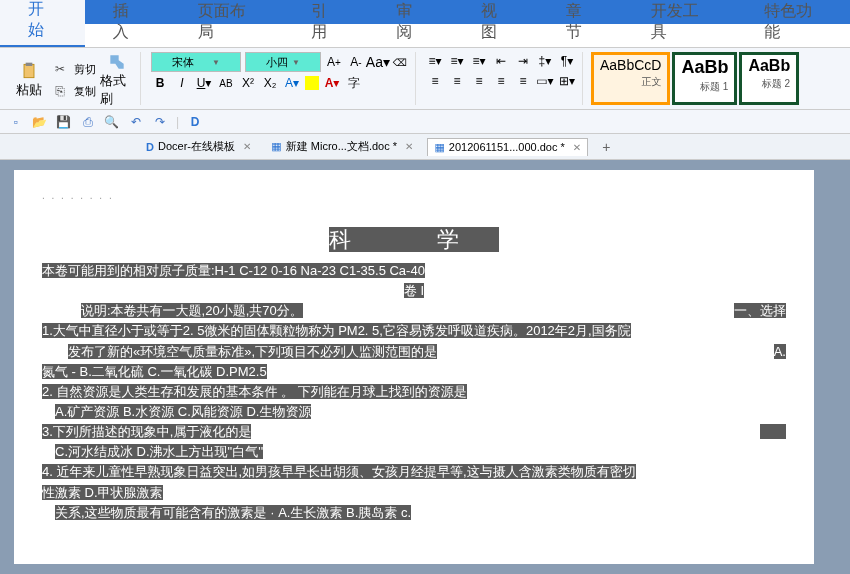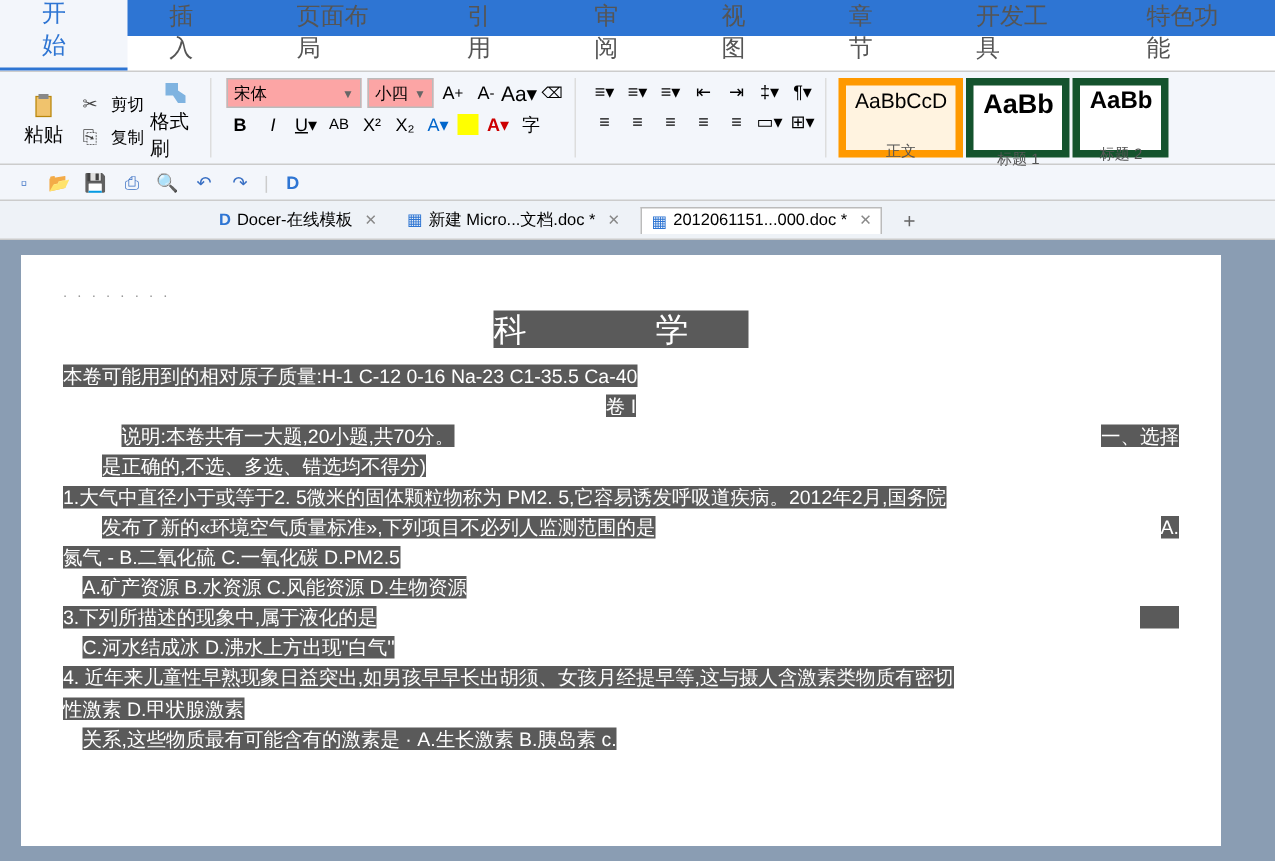--- a/index.html
+++ b/index.html
@@ -7,39 +7,39 @@
 .titlebar{background:#2e75d3;color:#fff;height:24px;display:flex;align-items:center;padding:0 8px}
 .titlebar .logo{font-weight:bold;margin-right:6px;font-size:13px}
 .tabs{background:#fff;border-bottom:1px solid #ccc;display:flex;height:24px;align-items:flex-end}
 .tab{padding:4px 28px;font-size:16px;color:#555;cursor:pointer}
 .tab.active{color:#2e75d3;border-bottom:2px solid #2e75d3;background:#f3f6fb}
 .ribbon{background:#f3f6fb;height:62px;display:flex;border-bottom:1px solid #ccc;padding:4px 6px;gap:4px}
 .rgroup{display:flex;flex-direction:column;gap:2px;padding:0 6px;border-right:1px solid #ddd}
 .rgroup:last-child{border-right:none}
 .rrow{display:flex;align-items:center;gap:4px}
 .ibtn{width:20px;height:20px;display:flex;align-items:center;justify-content:center;font-size:12px;color:#444;cursor:pointer}
-.sel{border:1px solid #bbb;background:#fca5a5;height:20px;font-size:11px;padding:0 4px;display:flex;align-items:center;min-width:50px;justify-content:space-between}
+.sel{border:1px solid #bbb;background:#5eead4;height:20px;font-size:11px;padding:0 20px;display:flex;align-items:center;min-width:50px;justify-content:space-between}
 .sel .dd{font-size:8px;color:#666;margin-left:4px}
 .fmtbtn{width:18px;height:18px;display:flex;align-items:center;justify-content:center;font-size:12px;cursor:pointer}
 .styles{display:flex;gap:2px;margin-left:4px}
-.stylebox{border:5px solid #14532d;padding:2px 6px;text-align:center;background:#fff;cursor:pointer;min-width:56px}
+.stylebox{border:3px solid #14532d;padding:2px 6px;text-align:right;background:#fff;cursor:pointer;min-width:56px}
 .stylebox .prev{font-size:14px}
-.stylebox .lbl{font-size:10px;color:#555;margin-top:19px}
+.stylebox .lbl{font-size:10px;color:#555;margin-top:2px}
 .stylebox.active{border-color:#f90;background:#fff3e0}
 .qat{height:24px;background:#f3f6fb;border-bottom:1px solid #ccc;display:flex;align-items:center;padding:0 8px;gap:8px}
 .qat .ic{width:16px;height:16px;display:flex;align-items:center;justify-content:center;color:#3a70c4;cursor:pointer}
 .dtabs{height:26px;background:#eef2f7;border-bottom:1px solid #ccc;display:flex;align-items:center;padding-left:140px;gap:8px;font-size:11px}
 .dtab{display:flex;align-items:center;gap:4px;padding:2px 6px;cursor:pointer}
 .dtab.active{background:#fff;border:1px solid #bbb;border-bottom:none}
 .dtab .x{color:#888;font-size:10px;cursor:pointer;margin-left:4px}
 .dtab .plus{font-size:14px;color:#666}
 .docarea{background:#8a9db3;height:414px;overflow:auto;padding:10px 14px}
 .page{background:#fff;width:800px;min-height:394px;padding:20px 28px;font-family:SimSun,serif;font-size:13px;color:#000;position:relative}
 .dots{font-size:10px;color:#999;letter-spacing:2px}
-.doc-title{text-align:center;font-size:22px;letter-spacing:40px;margin:4px 0 6px}
+.doc-title{text-align:center;font-size:22px;letter-spacing:40px;margin:24px 0 6px}
 .hl{background:#5a5a5a;color:#fff;display:inline}
 .line{line-height:1.55;white-space:nowrap}
 .center{text-align:center}
 .right{float:right}
 .pastebtn{display:flex;flex-direction:column;align-items:center;width:34px;cursor:pointer}
 .pastebtn svg{width:20px;height:20px}
 .pastebtn span{font-size:13px}
 </style>
 </head>
 <body>
@@ -193,24 +193,24 @@
     </div>
 </div>
 
 <div class="docarea">
   <div class="page">
     <div class="dots">. . . . . . . .</div>
     <div class="doc-title"><span class="hl">科   学</span></div>
     <div class="line"><span class="hl">本卷可能用到的相对原子质量:H-1  C-12  0-16  Na-23  C1-35.5  Ca-40</span></div>
     <div class="line center"><span class="hl">卷    I</span></div>
     <div class="line">　　　<span class="hl">说明:本卷共有一大题,20小题,共70分。</span><span class="right"><span class="hl">一、选择</span></span></div>
-    <div class="line">　　<span class="hl">是正确的,不选、多选、错选均不得分)</span></div>
     <div class="line"><span class="hl">1.大气中直径小于或等于2. 5微米的固体颗粒物称为 PM2. 5,它容易诱发呼吸道疾病。2012年2月,国务院</span></div>
     <div class="line">　　<span class="hl">发布了新的«环境空气质量标准»,下列项目不必列人监测范围的是</span><span class="right"><span class="hl">A.</span></span></div>
     <div class="line"><span class="hl">氮气                  - B.二氧化硫             C.一氧化碳              D.PM2.5</span></div>
+    <div class="line"><span class="hl"> 2. 自然资源是人类生存和发展的基本条件 。 下列能在月球上找到的资源是</span></div>
     <div class="line">　<span class="hl">A.矿产资源           B.水资源              C.风能资源             D.生物资源</span></div>
     <div class="line"><span class="hl">3.下列所描述的现象中,属于液化的是</span><span class="right"><span class="hl">　　</span></span></div>
     <div class="line">　<span class="hl">C.河水结成冰                               D.沸水上方出现"白气''</span></div>
     <div class="line"><span class="hl">4. 近年来儿童性早熟现象日益突出,如男孩早早长出胡须、女孩月经提早等,这与摄人含激素类物质有密切</span></div>
     <div class="line"><span class="hl">性激素               D.甲状腺激素</span></div>
     <div class="line">　<span class="hl">关系,这些物质最有可能含有的激素是              · A.生长激素            B.胰岛素           c.</span></div>
 
   </div>
 </div>
 

